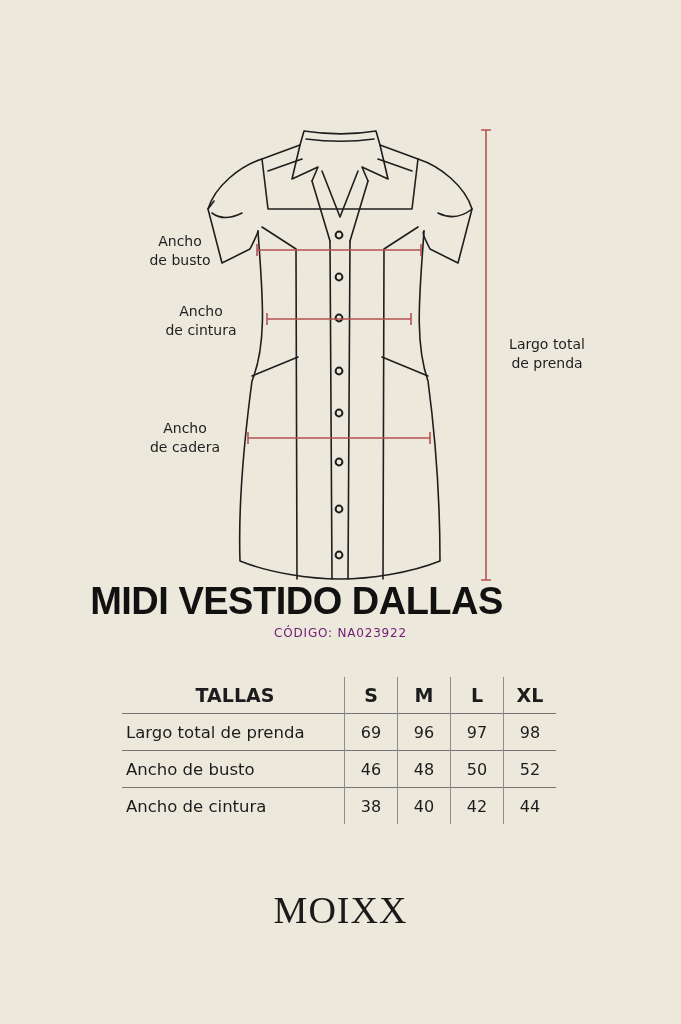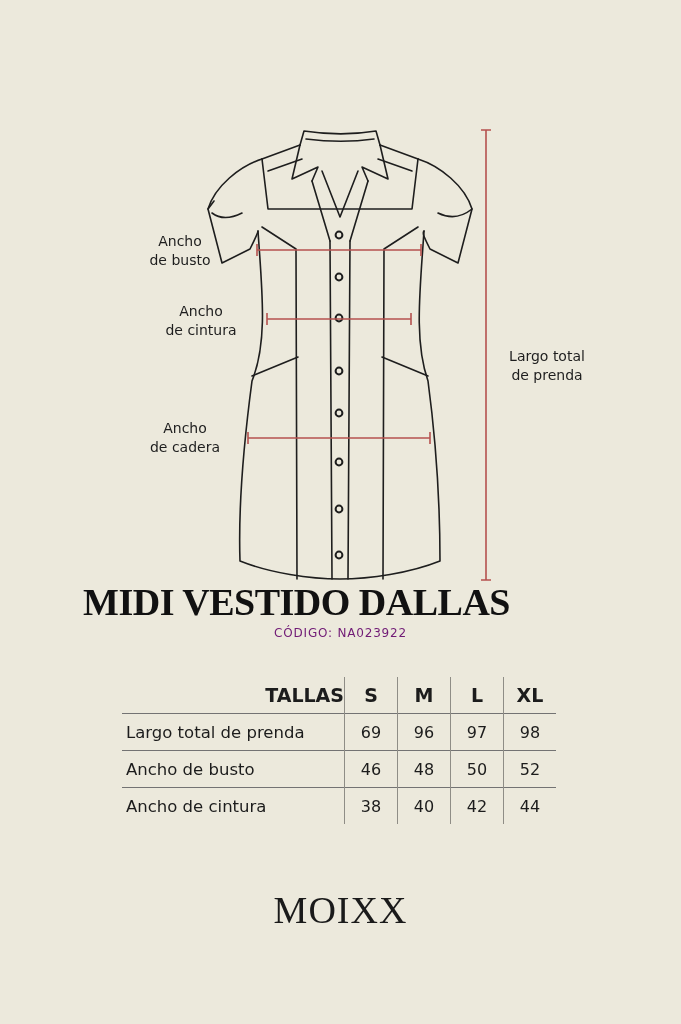--- a/index.html
+++ b/index.html
@@ -7,34 +7,34 @@
     width:681px; height:1024px; background:#ECE9DC; position:relative; overflow:hidden;
     font-family:"DejaVu Sans", sans-serif; color:#1c1c1c;
   }
   .diagram { position:absolute; left:0; top:0; width:681px; height:560px;margin-top:41px; }
   .label {
     position:absolute; font-size:14px; line-height:19px; text-align:center; color:#1e1e1e;
     font-family:"DejaVu Sans", sans-serif;
   }
   .title {
     position:absolute; left:0; width:593px; top:580px; text-align:center;
-    font-family:Liberation Serif, serif; font-weight:bold;
+    font-family:Liberation Sans, sans-serif; font-weight:bold;
     font-size:38px; letter-spacing:-0.5px; color:#111;
   }
   .code {
     position:absolute; left:0; width:681px; top:626px; text-align:center;
     font-size:12px; letter-spacing:0.8px; color:#701a75;
   }
   table.sizes {
     position:absolute; left:122px; top:677px; border-collapse:collapse;
     font-family:"DejaVu Sans", sans-serif;
   }
   table.sizes th, table.sizes td { padding:0; height:36px; }
   table.sizes th { font-size:19px; font-weight:bold; height:36px; text-align:center; }
-  table.sizes th.first { text-align:right; padding-left:4px; }
+  table.sizes th.first { text-align:center; padding-left:4px; }
   table.sizes td { font-size:16px; text-align:center; }
   table.sizes td.first { text-align:left; padding-left:4px; font-size:16.5px; }
   table.sizes tr + tr td { border-top:1px solid #737373; }
   table.sizes .c { width:52px; border-left:1px solid #8f8d86; }
   table.sizes .first { width:218px; }
   .brand {
     position:absolute; left:0; width:681px; top:888px; text-align:center;
     font-family:"Liberation Serif", "DejaVu Serif", serif; font-size:38px; letter-spacing:1px;
     color:#1a1a1a;
   }
@@ -105,21 +105,21 @@
     <div>de busto</div>
   </div>
   <div class="label" style="left:158px; top:261px; width:86px;">
     <div>Ancho</div>
     <div>de cintura</div>
   </div>
   <div class="label" style="left:142px; top:378px; width:86px;">
     <div>Ancho</div>
     <div>de cadera</div>
   </div>
-  <div class="label" style="left:500px; top:306px; width:94px;">
+  <div class="label" style="left:500px; top:294px; width:94px;">
     <div>Largo total</div>
     <div>de prenda</div>
   </div>
 </div>
 
 <div class="title">MIDI VESTIDO DALLAS</div>
 <div class="code">CÓDIGO: NA023922</div>
 
 <table class="sizes">
   <tbody>

